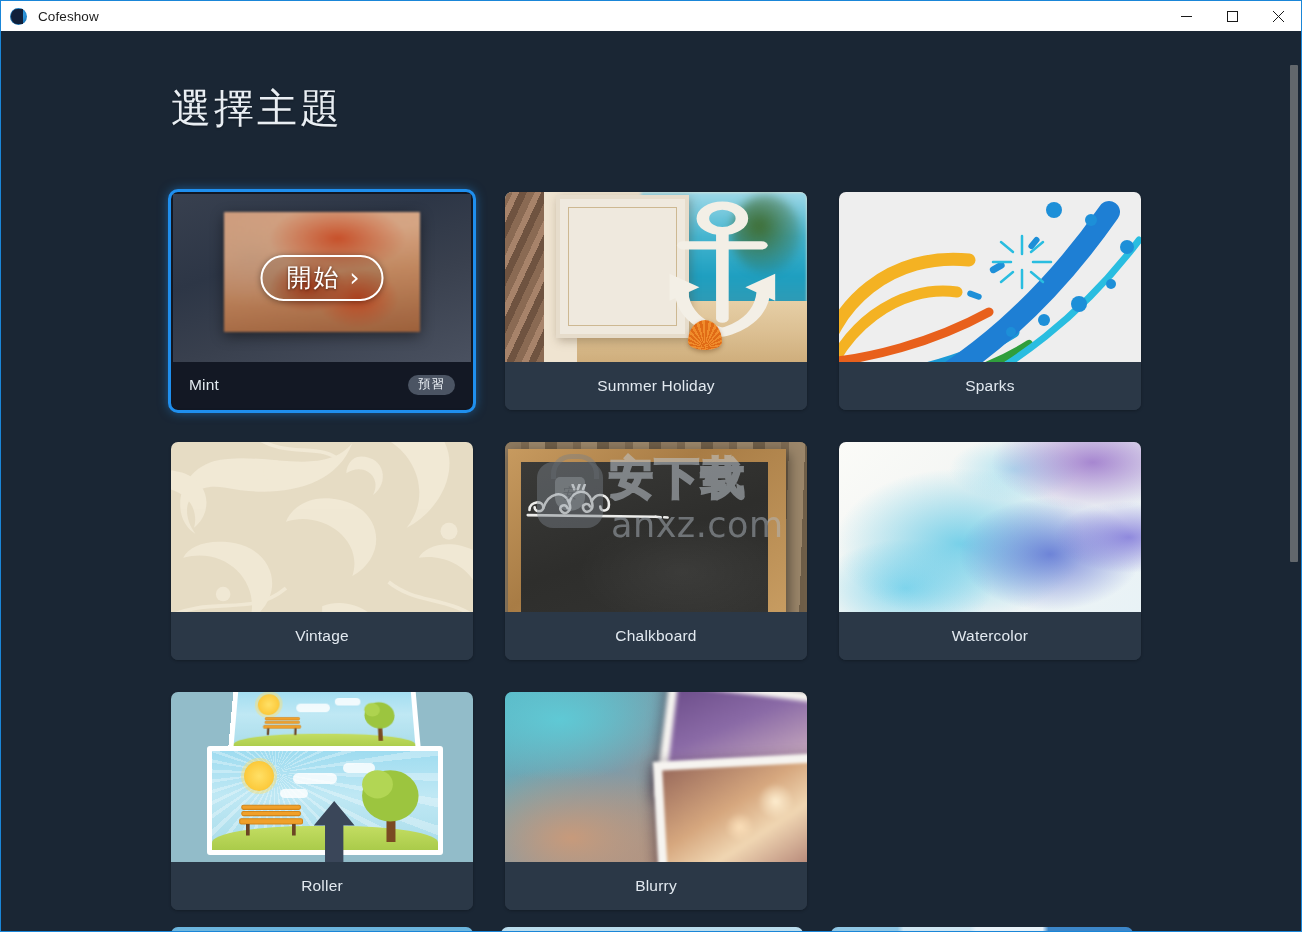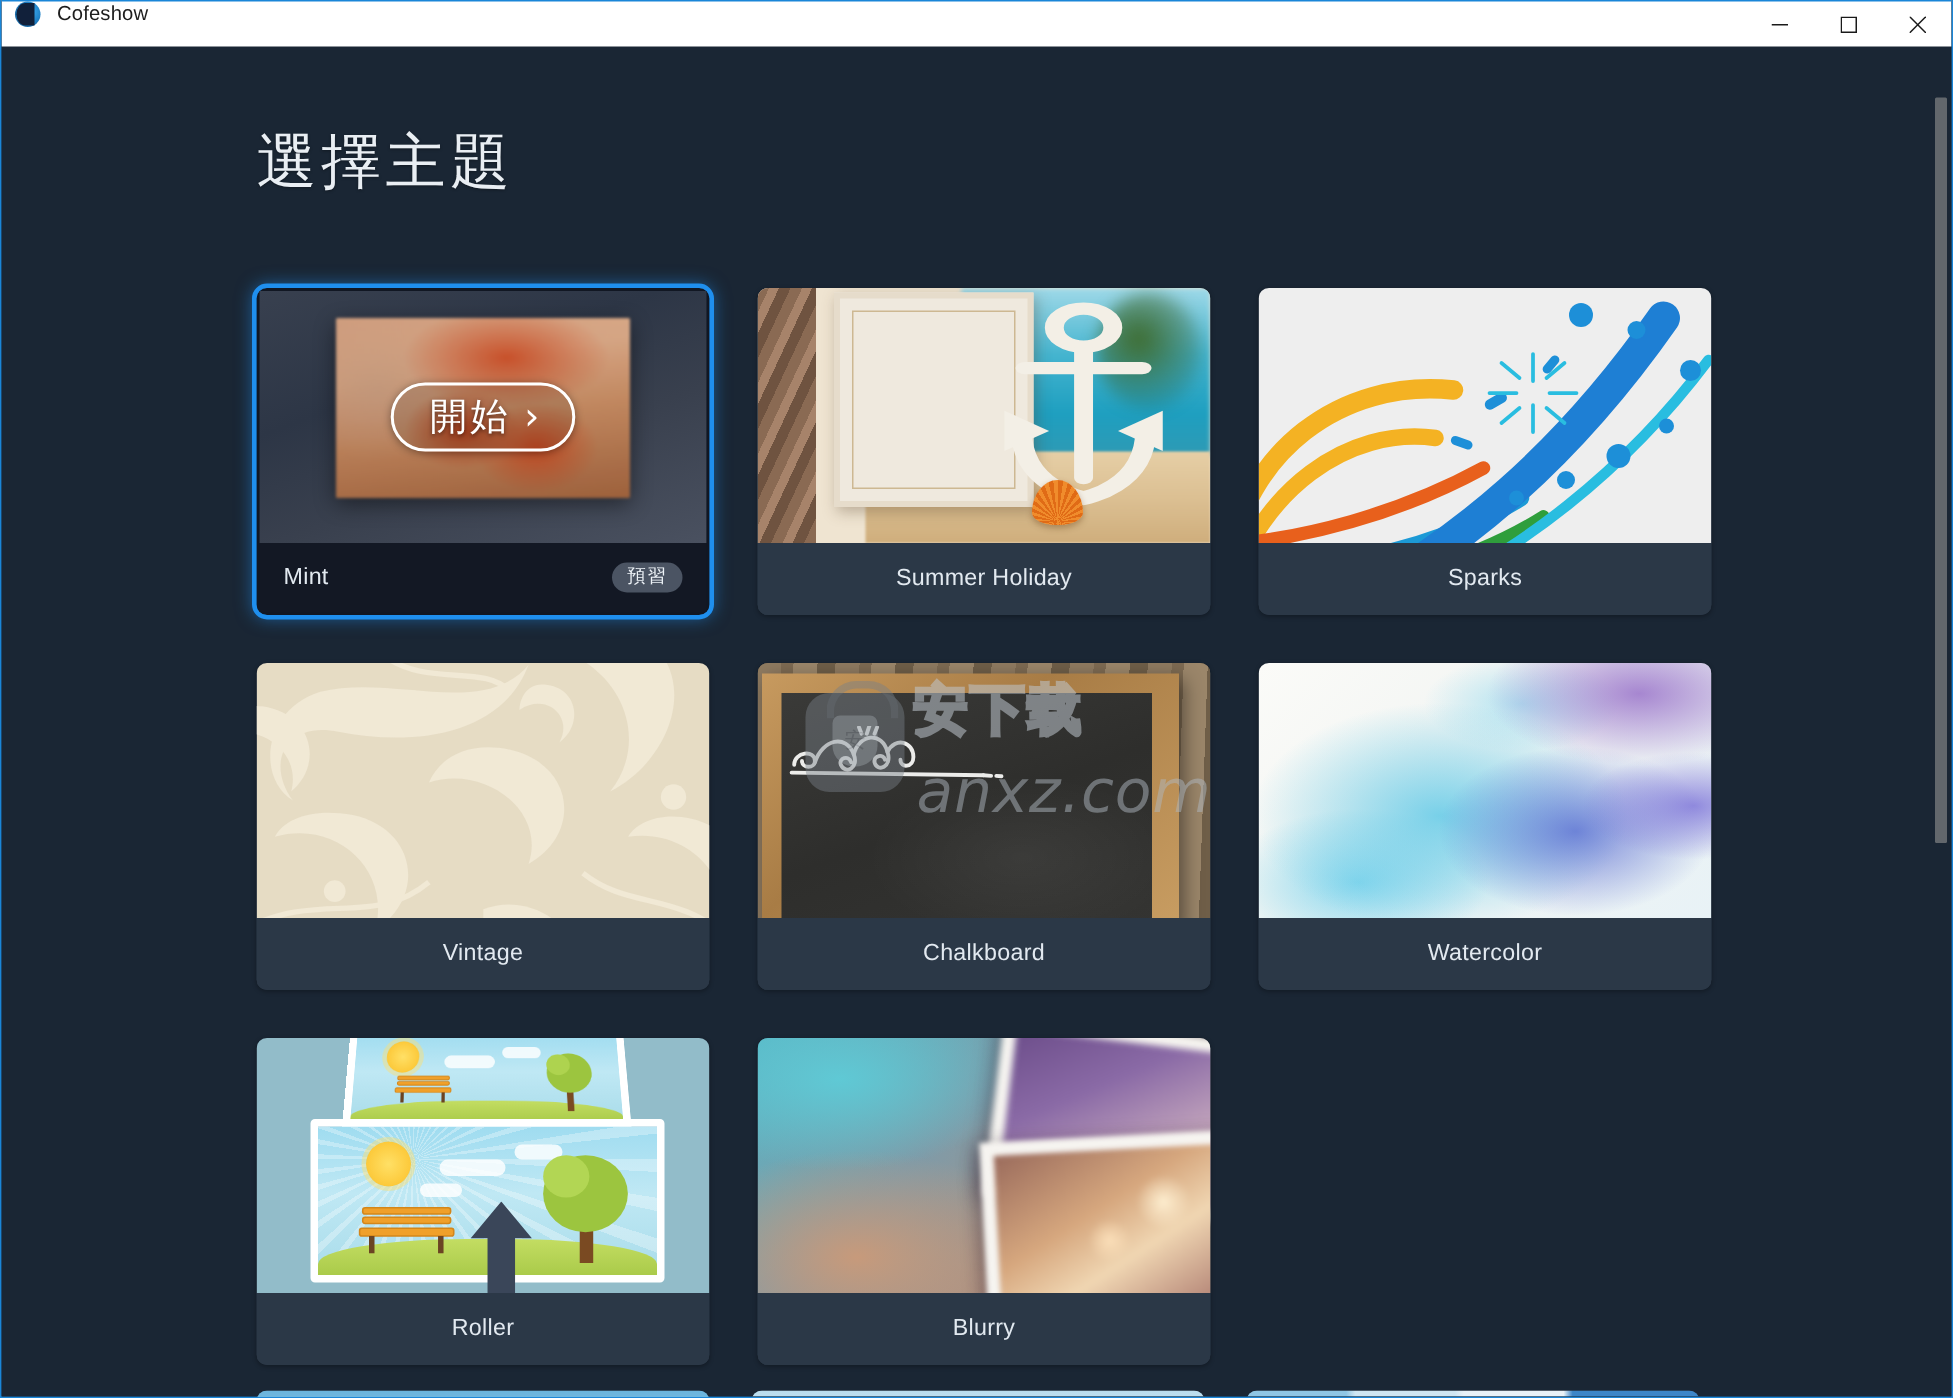--- a/index.html
+++ b/index.html
@@ -22,21 +22,21 @@
     overflow: hidden;
   }
 
   
   #title-bar {
     position: relative;
     height: 31px;
     background: #ffffff;
     border-top: 1px solid #1a86d8;
     display: flex;
-    align-items: flex-start;
+    align-items: center;
     z-index: 40;
   }
   #app-icon {
     width: 17px; height: 17px;
     margin-left: 9px;
     position: relative;
     flex: 0 0 auto;
   }
   #app-icon .moon-outer {
     position: absolute; inset: 0;
@@ -466,37 +466,36 @@
     border-radius: 5px 5px 50% 50% / 5px 5px 40% 40%;
     display: flex; align-items: center; justify-content: center;
     font-family: "DejaVu Sans", sans-serif;
     font-size: 14px;
     color: rgba(120,128,136,.95);
   }
   #watermark .wm-cn {
     position: absolute;
     left: 72px; top: -4px;
     font-family: "DejaVu Sans", sans-serif;
-    font-size: 36px;
+    font-size: 44px;
     font-weight: bold;
     letter-spacing: 2px;
     color: transparent;
     -webkit-text-stroke: 2.5px rgba(190,198,206,.88);
     white-space: nowrap;
     line-height: 1;
   }
   #watermark .wm-url {
     position: absolute;
     left: 74px; top: 48px;
     font-family: "DejaVu Sans", sans-serif;
-    font-size: 40px;
+    font-size: 35px;
     color: rgba(175,184,192,.8);
     letter-spacing: .5px;
     line-height: 1;
-    font-style: italic;
   }
 
   
   #scrollbar-track {
     position: absolute;
     right: 1px; top: 31px; bottom: 0;
     width: 11px;
     background: transparent;
     z-index: 30;
   }

